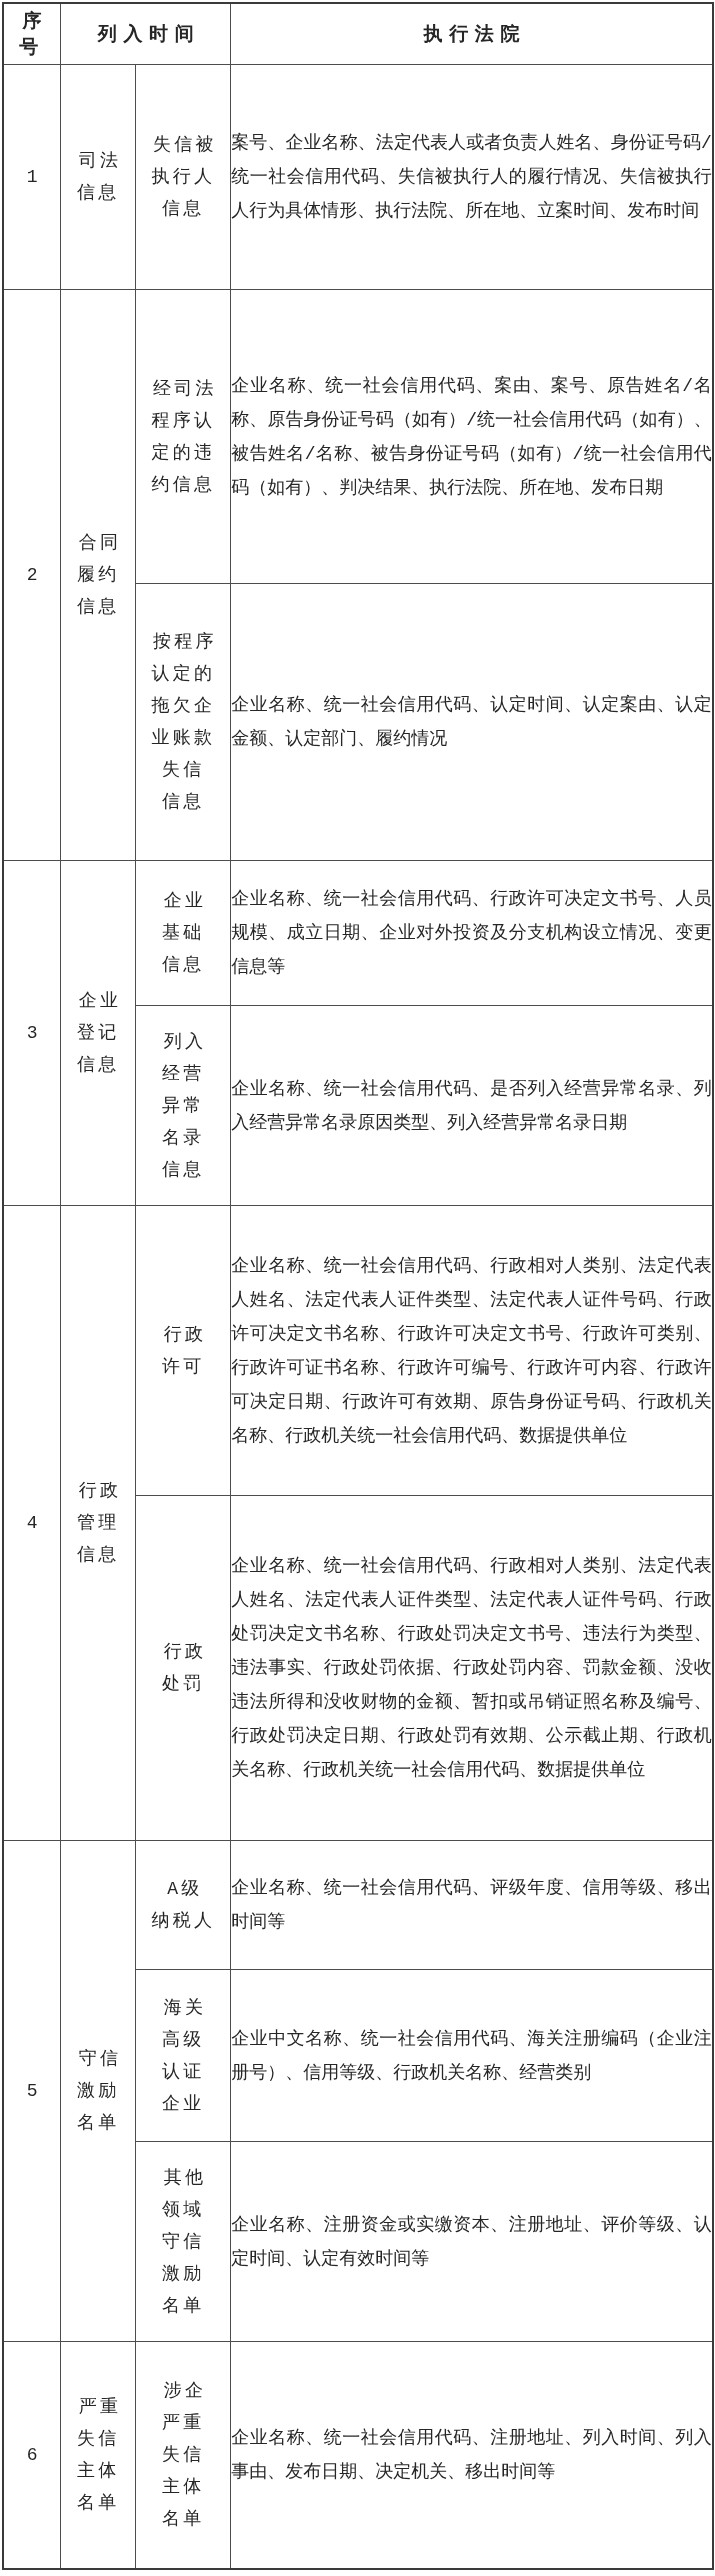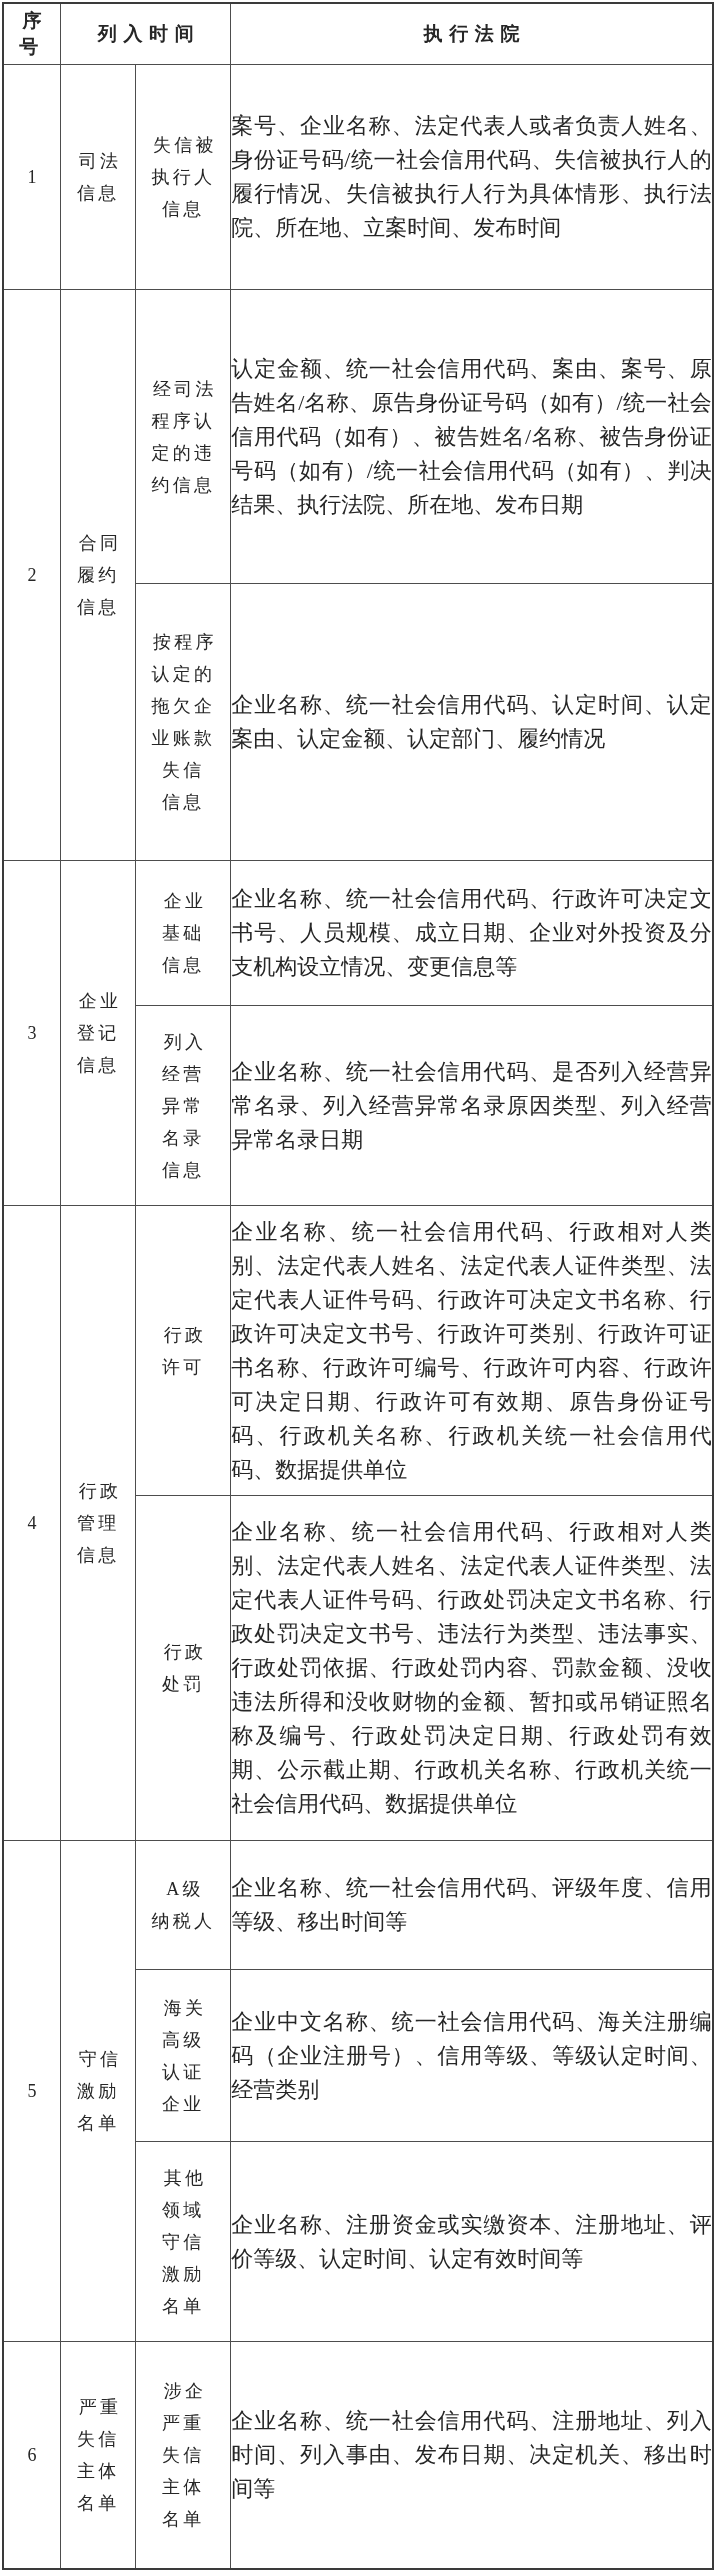--- a/index.html
+++ b/index.html
@@ -11,20 +11,21 @@
     color: #262626;
   }
   .doc-wrap {
     padding: 1.8px 0 0 1.8px;
   }
   table.share-table {
     border-collapse: collapse;
     table-layout: fixed;
     width: 710px;
     border: 2.7px solid #3a3a3a;
+    font-family: Liberation Mono, monospace;
   }
   table.share-table td, table.share-table th {
     border: 0.9px solid #4d4d4d;
     vertical-align: middle;
     padding: 0;
     overflow: hidden;
   }
   th.hdr {
     font-size: 19px;
     font-weight: bold;
@@ -38,21 +39,21 @@
   }
   td.cat-cell, td.type-cell {
     text-align: center;
     font-size: 18px;
     line-height: 32px;
     letter-spacing: 0.18em;
     text-indent: 0.18em;
     white-space: pre-line;
   }
   td.content-cell {
-    font-size: 22px;
+    font-size: 18px;
     line-height: 34px;
     text-align: justify;
     padding: 9px 10.7px 9px 12.5px;
   }
 </style>
 </head>
 <body>
 
 <div class="doc-wrap">
   <table class="share-table">
@@ -82,21 +83,21 @@
 
     <tr style="height:294px">
       <td class="no-cell" rowspan="2">2</td>
       <td class="cat-cell" rowspan="2">合同
 履约
 信息</td>
       <td class="type-cell">经司法
 程序认
 定的违
 约信息</td>
-      <td class="content-cell">认定金额、统一社会信用代码、案由、案号、原告姓名/名称、原告身份证号码（如有）/统一社会信用代码（如有）、被告姓名/名称、被告身份证号码（如有）/统一社会信用代码（如有）、判决结果、执行法院、所在地、发布日期</td>
+      <td class="content-cell">企业名称、统一社会信用代码、案由、案号、原告姓名/名称、原告身份证号码（如有）/统一社会信用代码（如有）、被告姓名/名称、被告身份证号码（如有）/统一社会信用代码（如有）、判决结果、执行法院、所在地、发布日期</td>
     </tr>
     <tr style="height:277px">
       <td class="type-cell">按程序
 认定的
 拖欠企
 业账款
 失信
 信息</td>
       <td class="content-cell">企业名称、统一社会信用代码、认定时间、认定案由、认定金额、认定部门、履约情况</td>
     </tr>
@@ -142,21 +143,21 @@
 名单</td>
       <td class="type-cell">A级
 纳税人</td>
       <td class="content-cell">企业名称、统一社会信用代码、评级年度、信用等级、移出时间等</td>
     </tr>
     <tr style="height:172px">
       <td class="type-cell">海关
 高级
 认证
 企业</td>
-      <td class="content-cell">企业中文名称、统一社会信用代码、海关注册编码（企业注册号）、信用等级、等级认定时间、经营类别</td>
+      <td class="content-cell">企业中文名称、统一社会信用代码、海关注册编码（企业注册号）、信用等级、行政机关名称、经营类别</td>
     </tr>
     <tr style="height:200px">
       <td class="type-cell">其他
 领域
 守信
 激励
 名单</td>
       <td class="content-cell">企业名称、注册资金或实缴资本、注册地址、评价等级、认定时间、认定有效时间等</td>
     </tr>
 

